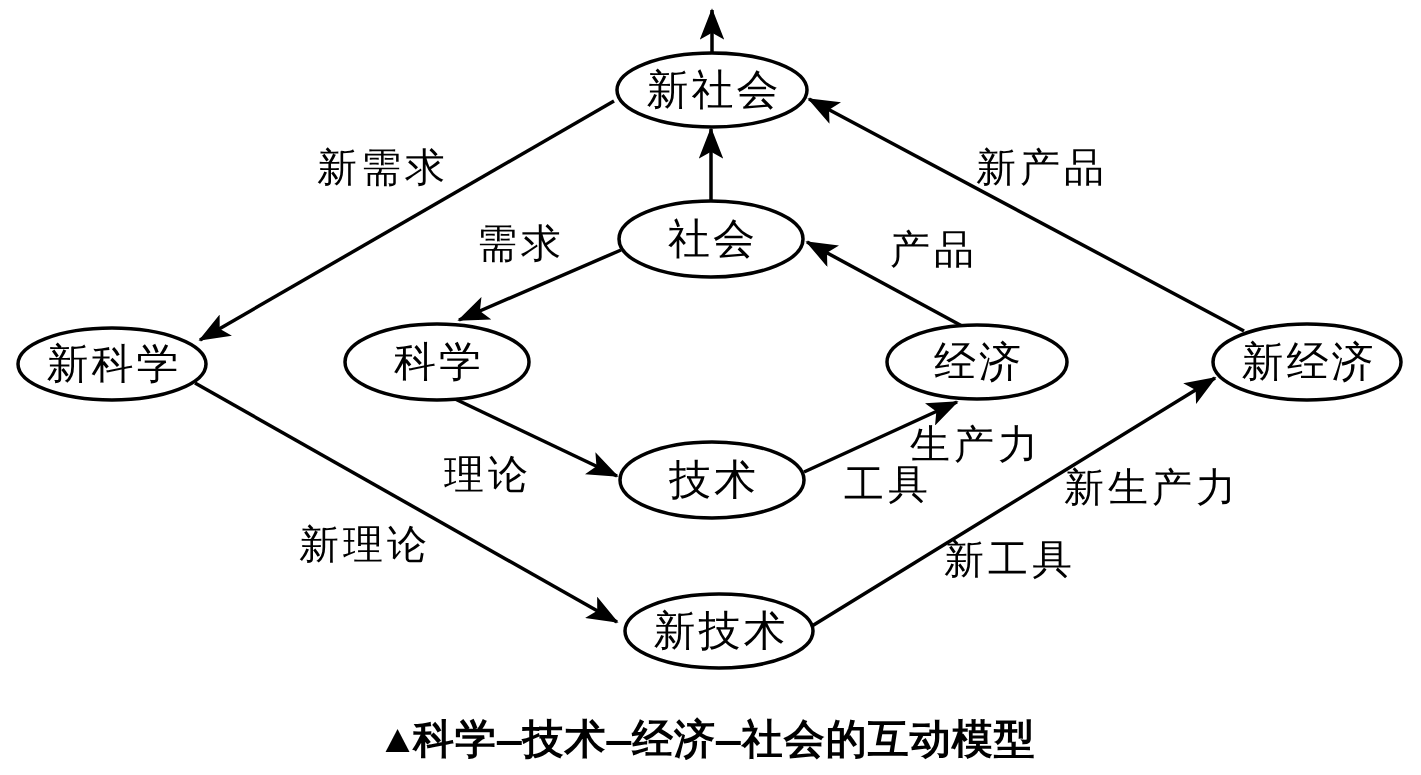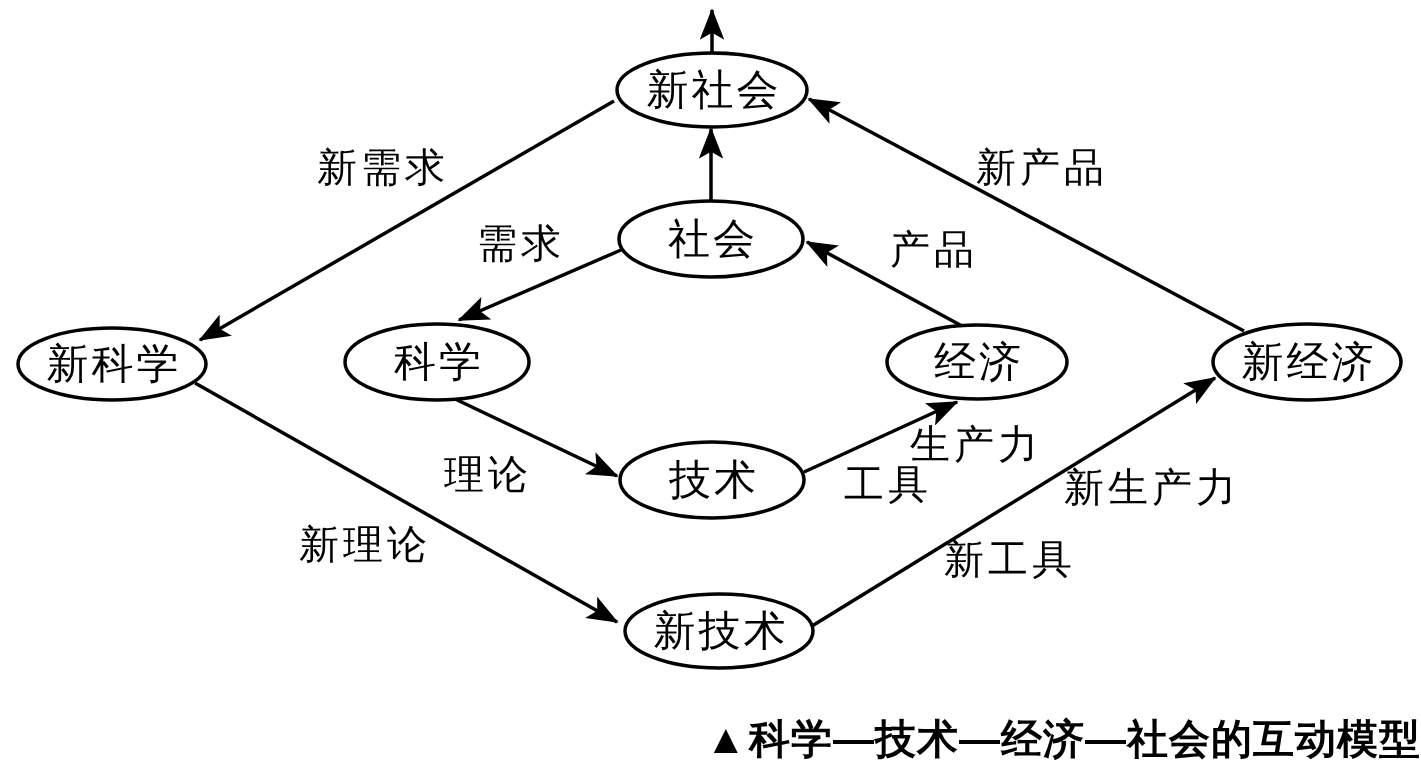--- a/index.html
+++ b/index.html
@@ -32,22 +32,22 @@
     font-family: "Liberation Serif", serif;
     font-size: 40px;
     letter-spacing: 4px;
     fill: #000000;
   }
   .caption {
     position: absolute;
     left: 0;
     right: 0;
     top: 712px;
-    text-align: right;
-    font-family: Liberation Sans, sans-serif;
+    text-align: center;
+    font-family: Liberation Mono, monospace;
     font-weight: bold;
     font-size: 41px;
     color: #000000;
     letter-spacing: 1px;
     white-space: nowrap;
   }
   .caption .marker {
     margin-right: 2px;
   }
 </style>

